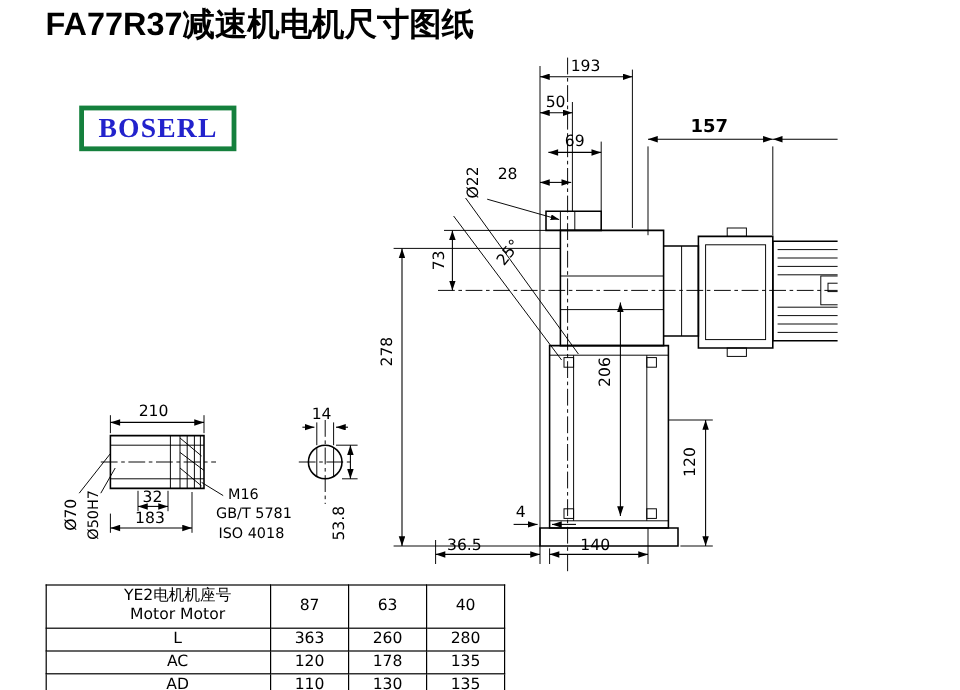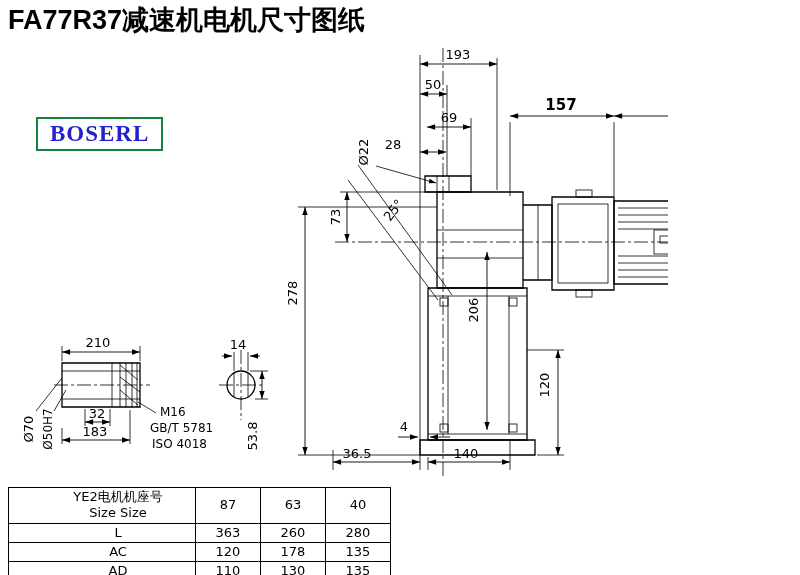--- a/index.html
+++ b/index.html
@@ -1,20 +1,20 @@
 <!DOCTYPE html>
 <html><head>
 <meta charset="utf-8">
 <style>
   html,body{margin:0;padding:0;background:#fff;}
   #stage{position:relative;width:668px;height:575px;background:#fff;overflow:hidden;
-         font-family:"DejaVu Sans","Liberation Sans",sans-serif;}
+         font-family:"DejaVu Sans","Liberation Sans",sans-serif;margin-left:30px;}
   #title{position:absolute;left:8px;top:2px;font-size:27px;font-weight:bold;color:#000;
          font-family:"Liberation Sans",sans-serif;white-space:nowrap;}
-  #brand{position:absolute;left:36px;top:117px;border:2px solid #15803d;padding:2px 12px;
+  #brand{position:absolute;left:36px;top:88px;border:4px solid #15803d;padding:2px 12px;
          font-family:"Liberation Serif",serif;font-weight:bold;font-size:23px;letter-spacing:1px;}
   svg{position:absolute;left:0;top:0;}
   svg text{font-family:"DejaVu Sans",sans-serif;font-size:13px;fill:#000;}
   svg text.big{font-size:15px;font-weight:bold;}
   svg text.sm{font-size:12px;}
   .out{stroke:#000;stroke-width:1.3;fill:none;}
   .thin{stroke:#000;stroke-width:0.8;fill:none;}
   .dim{stroke:#000;stroke-width:0.9;fill:none;}
   .cl{stroke:#000;stroke-width:0.8;fill:none;stroke-dasharray:14 3 3 3;}
   #spec-table{position:absolute;left:8px;top:487px;border-collapse:collapse;
@@ -212,21 +212,21 @@
       <path class="dim" marker-start="url(#aS)" marker-end="url(#aE)" d="M262,371 V399"></path>
       <text x="257" y="436" text-anchor="middle" transform="rotate(-90 257 436)">53.8</text>
     </g>
   </svg>
 
   <table id="spec-table">
     <tbody>
       <tr>
         <td class="lab">
           <div>YE2电机机座号</div>
-          <div>Size Size</div>
+          <div>Motor Motor</div>
         </td>
         <td class="val">87</td>
         <td class="val">63</td>
         <td class="val">40</td>
       </tr>
       <tr>
         <td class="lab">L</td>
         <td class="val">363</td>
         <td class="val">260</td>
         <td class="val">280</td>

